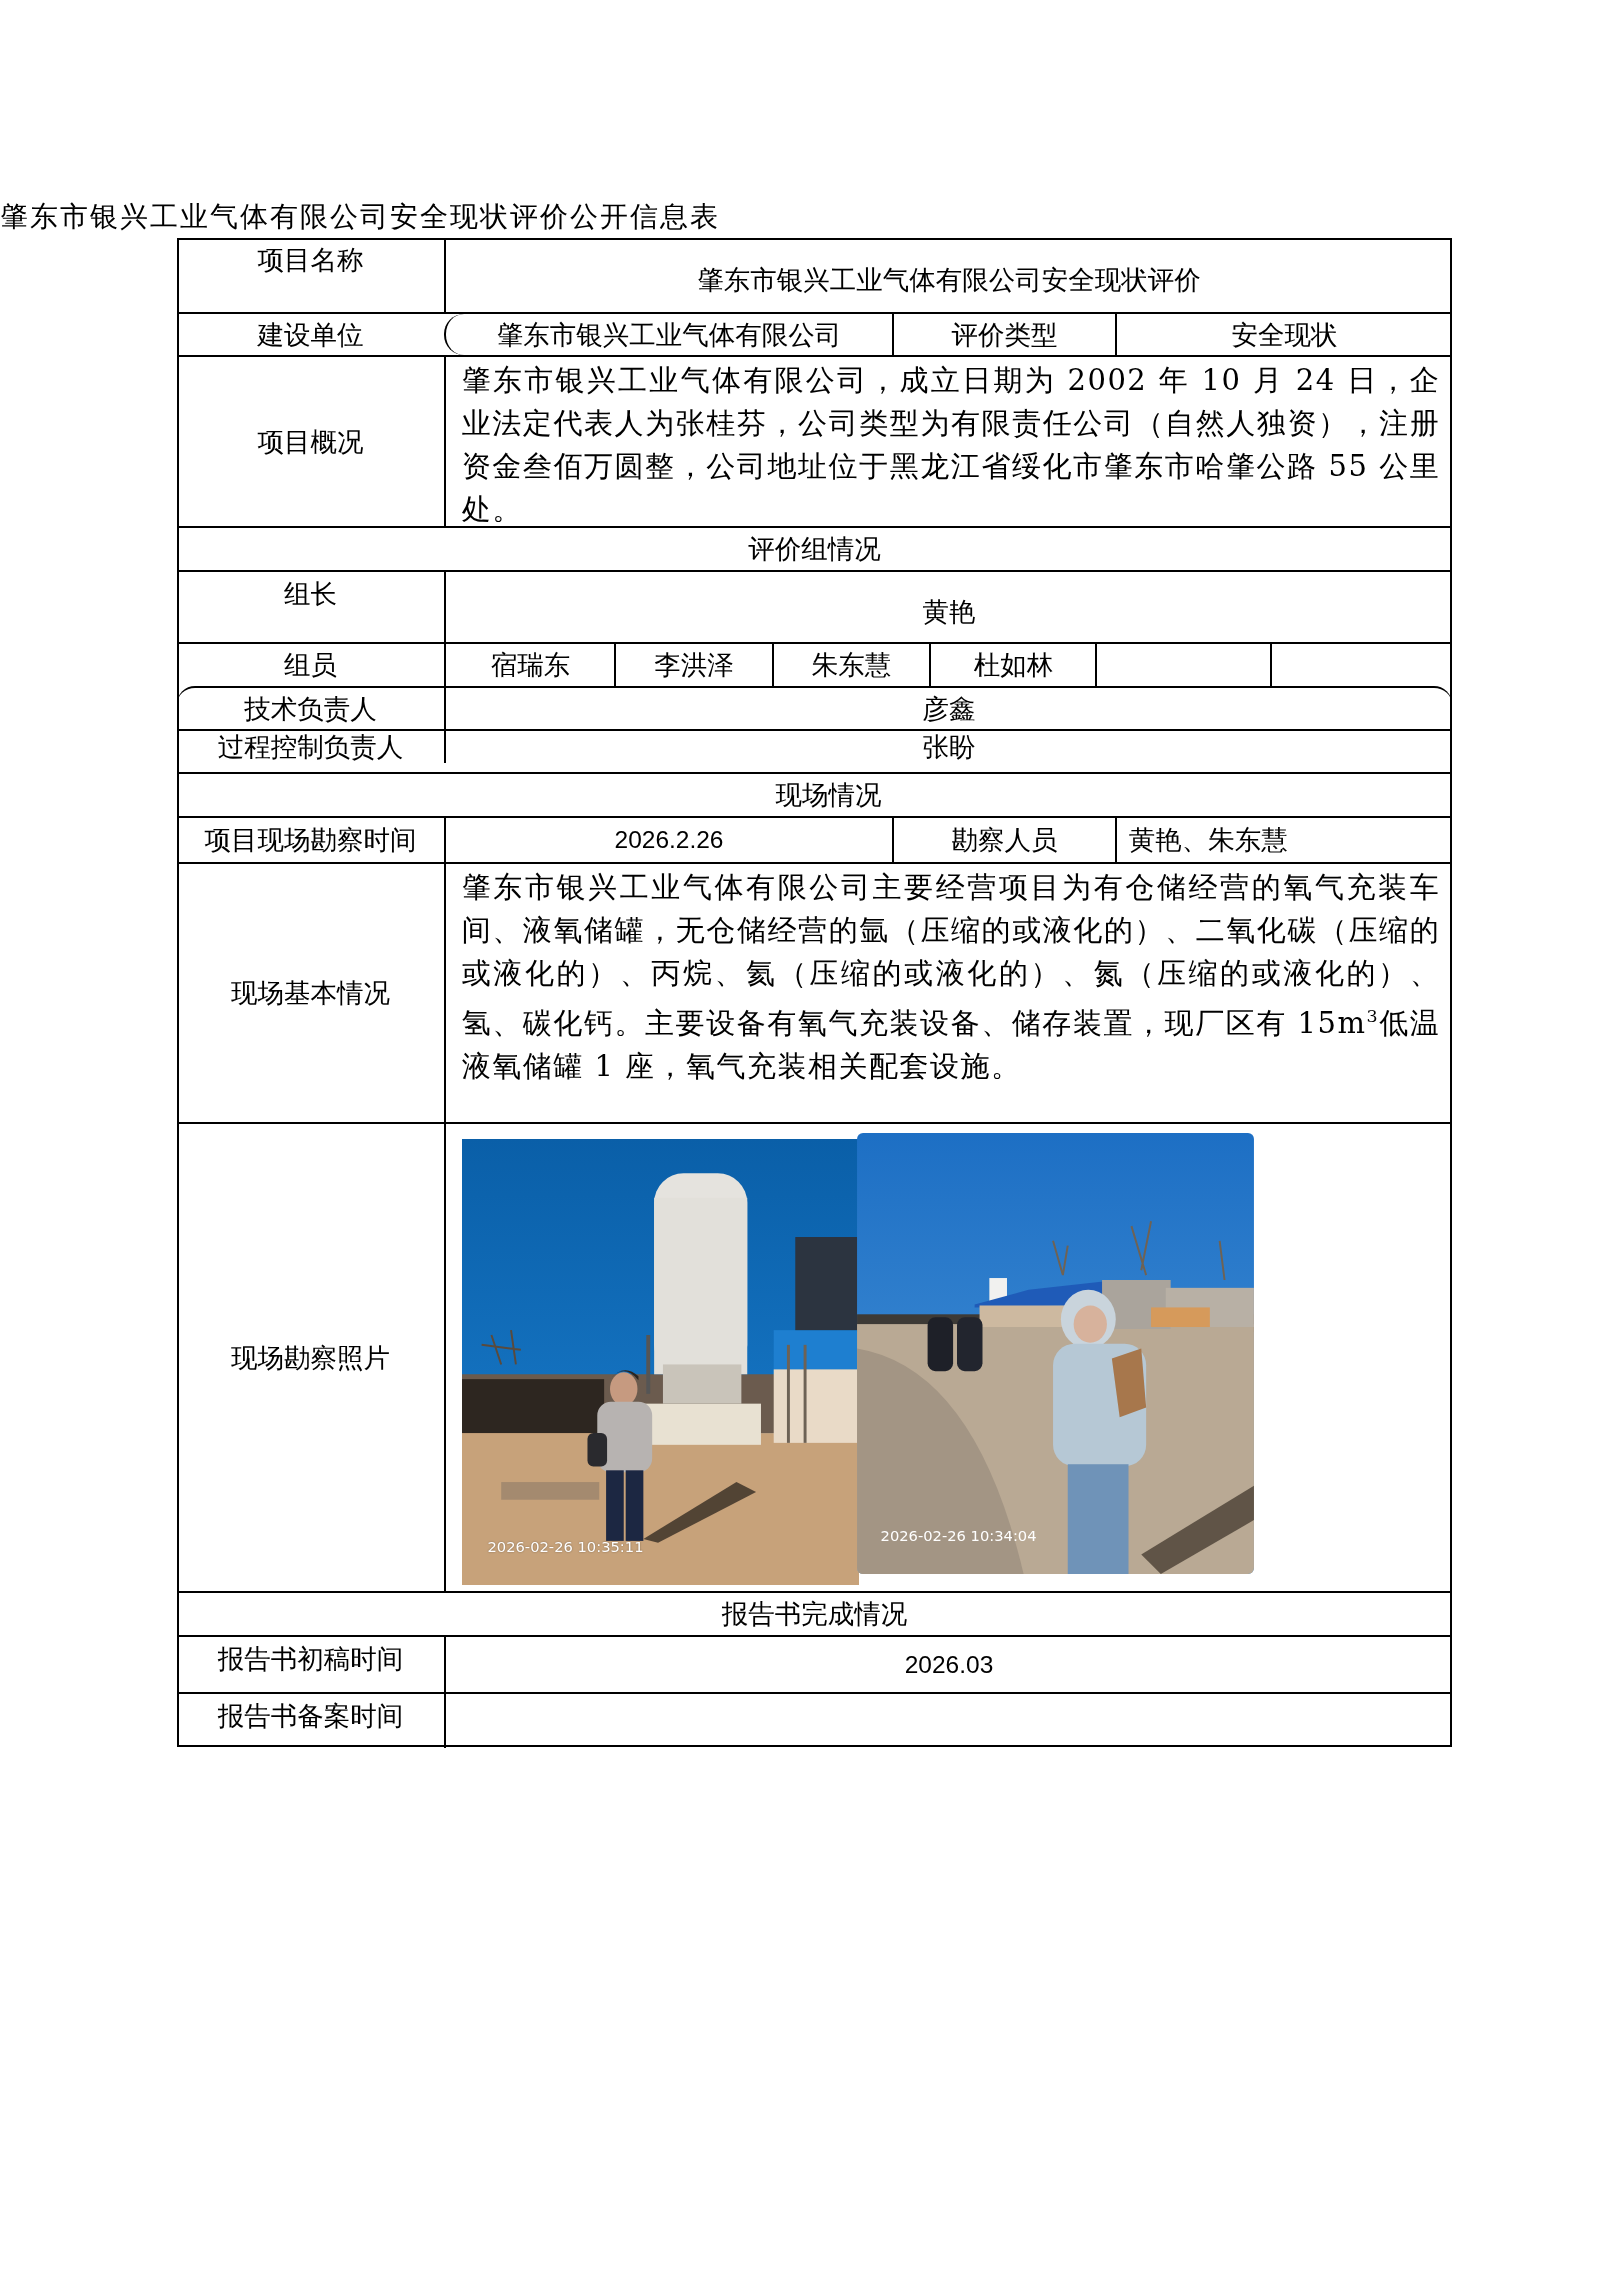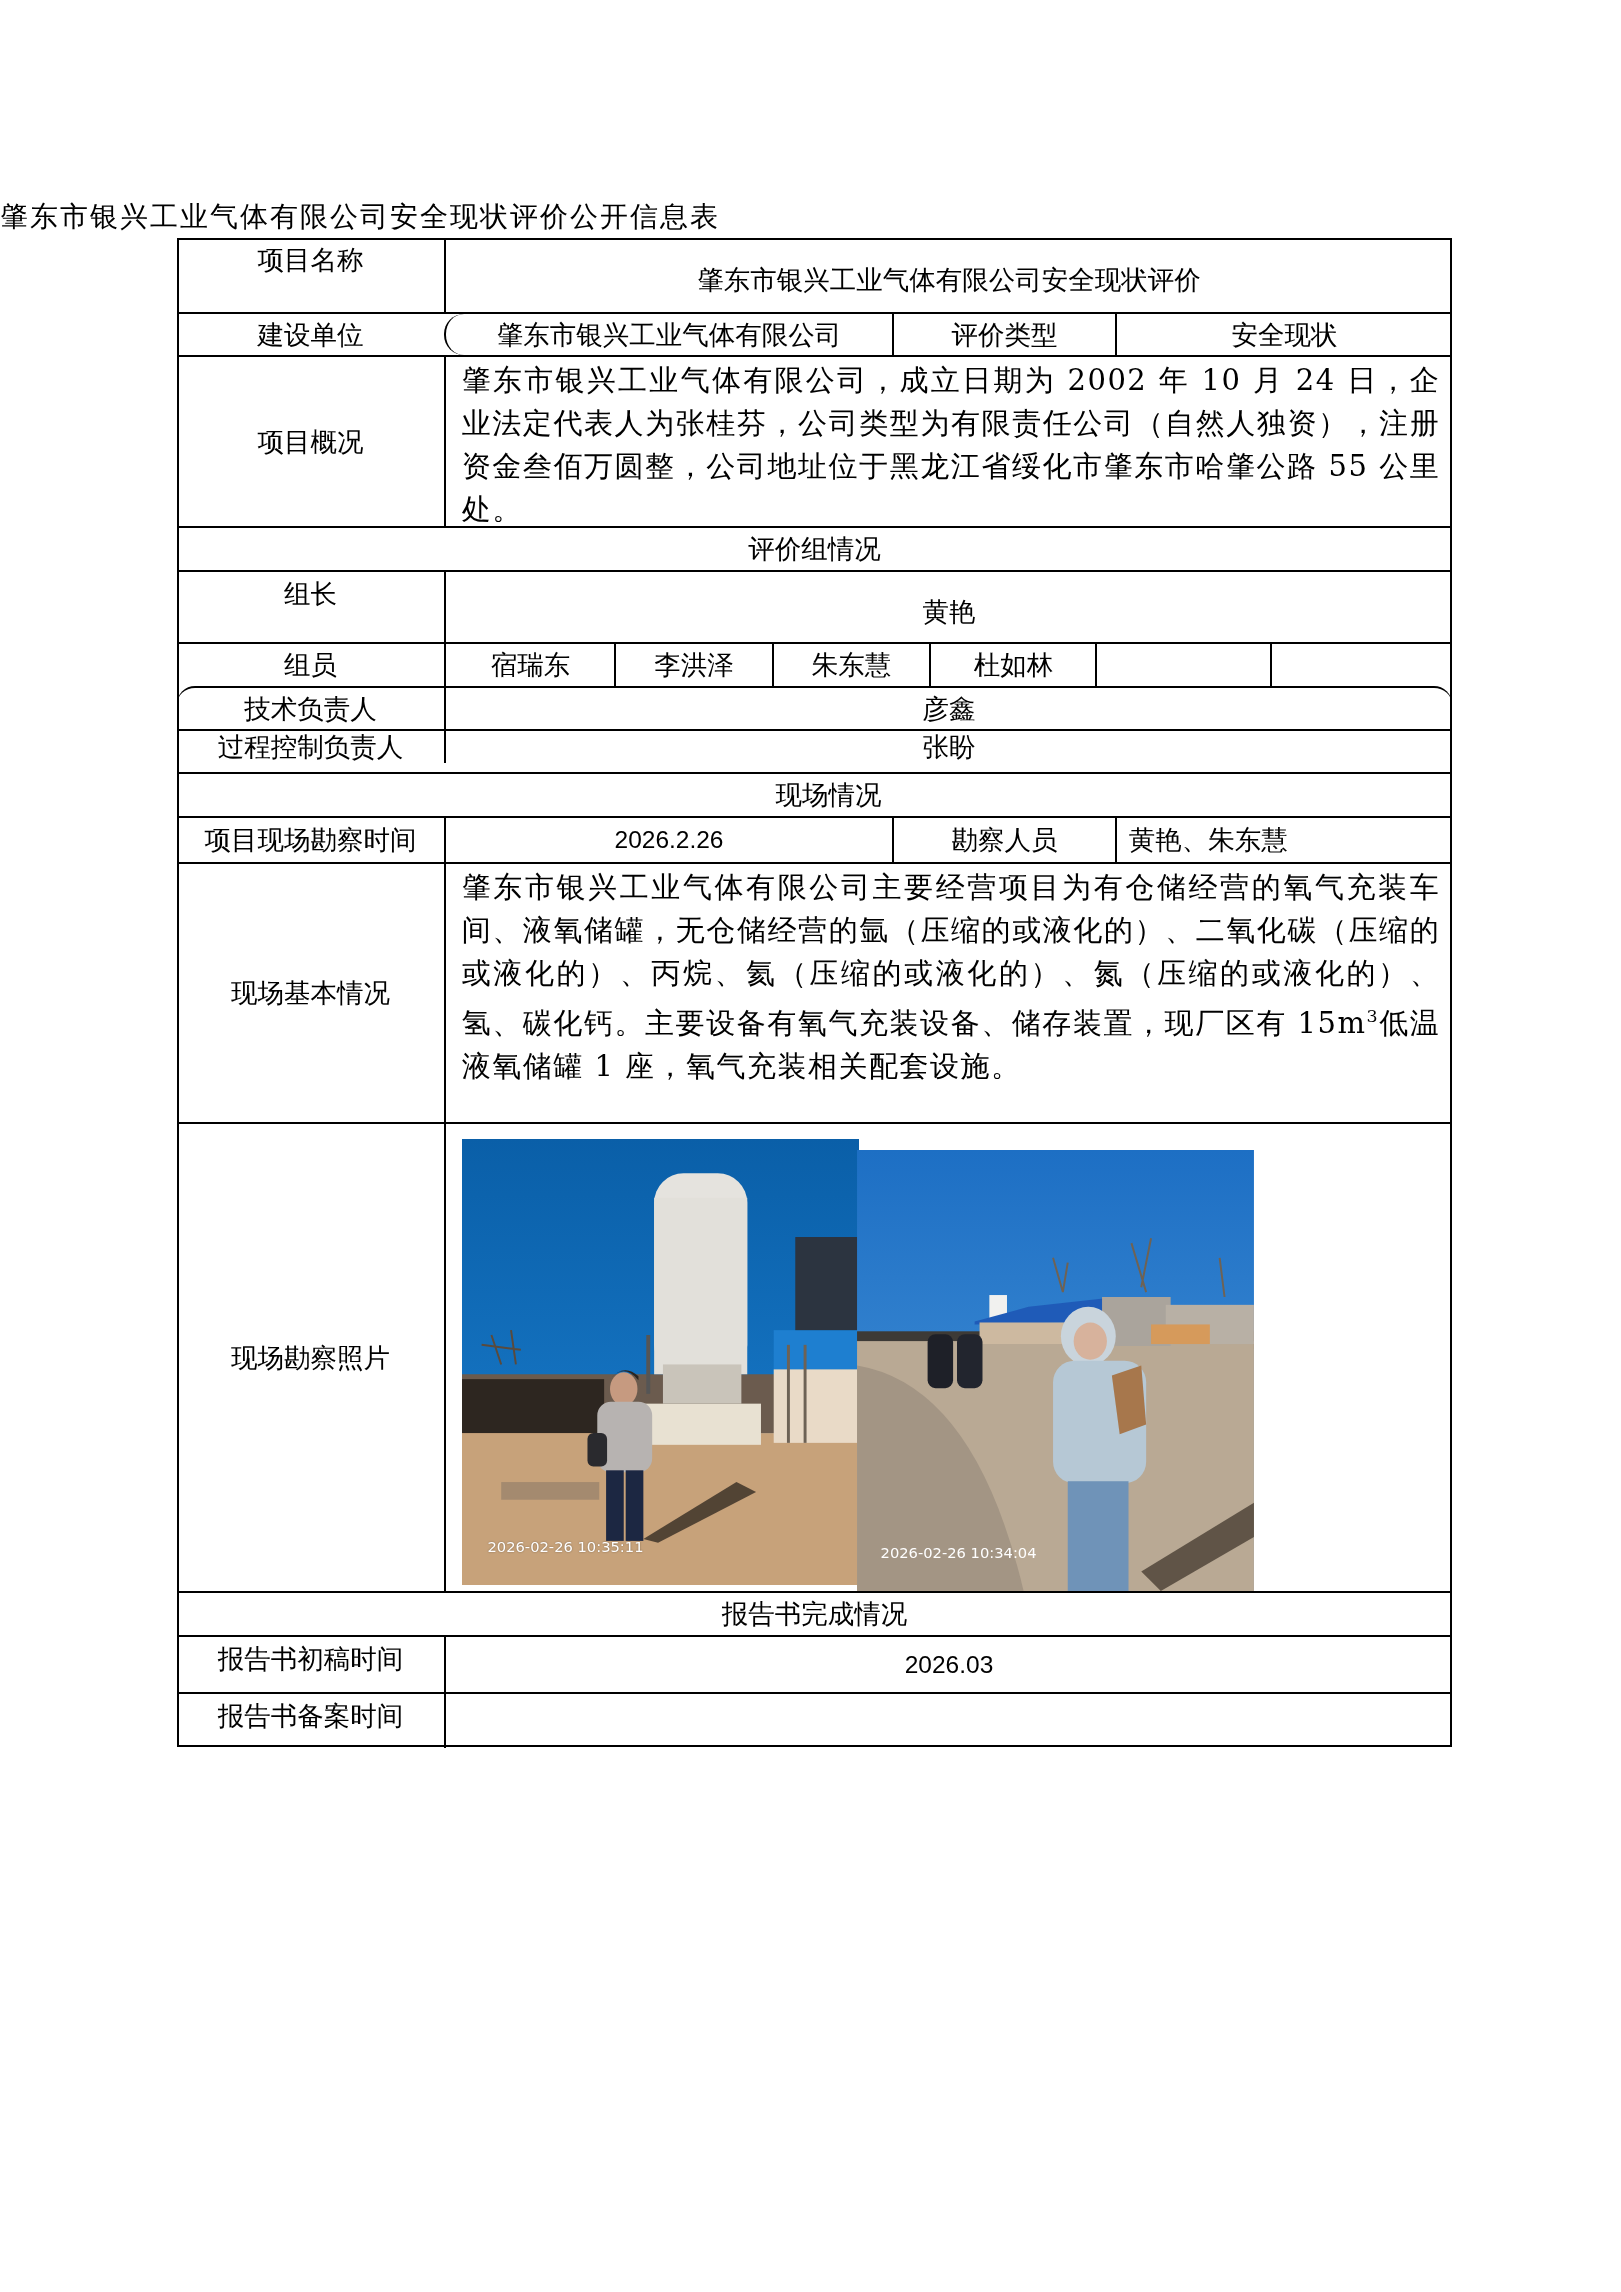--- a/index.html
+++ b/index.html
@@ -136,21 +136,21 @@
           <path d="M150 246 q15 -18 30 0 v-4 q-15 -14 -30 4z" fill="#2a2420"></path>
           <rect x="138" y="268" width="56" height="72" rx="14" fill="#b7b3b1"></rect>
           <rect x="128" y="300" width="20" height="34" rx="6" fill="#2a2a2e"></rect>
           <rect x="147" y="338" width="18" height="72" fill="#1c2742"></rect>
           <rect x="167" y="338" width="18" height="72" fill="#1c2742"></rect>
           <path d="M185 408 L280 350 L300 360 L200 412z" fill="#2b241e" opacity=".75"></path>
           <text class="ts" x="26" y="421" fill="#fff" font-family="DejaVu Sans, sans-serif" font-size="15">2026-02-26 10:35:11</text>
         </svg>
       </div>
 
-      <div class="photo" style="left:411px; top:26px; width:397px; height:441px;">
+      <div class="photo" style="left:411px; top:9px; width:397px; height:441px;border-radius:6px;">
         <svg width="397" height="441" viewBox="0 0 405 450" style="font-size:27px">
           <defs>
             <linearGradient id="sky2" x1="0" y1="0" x2="0" y2="1">
               <stop offset="0" stop-color="#1d6fc4"></stop>
                 <stop offset="1" stop-color="#4a95d9"></stop>
             </linearGradient>
           </defs>
           <rect x="0" y="0" width="405" height="450" fill="url(#sky2)"></rect>
           <rect x="0" y="185" width="405" height="18" fill="#3d3a36"></rect>
           <rect x="0" y="195" width="405" height="255" fill="#b9a994"></rect>

